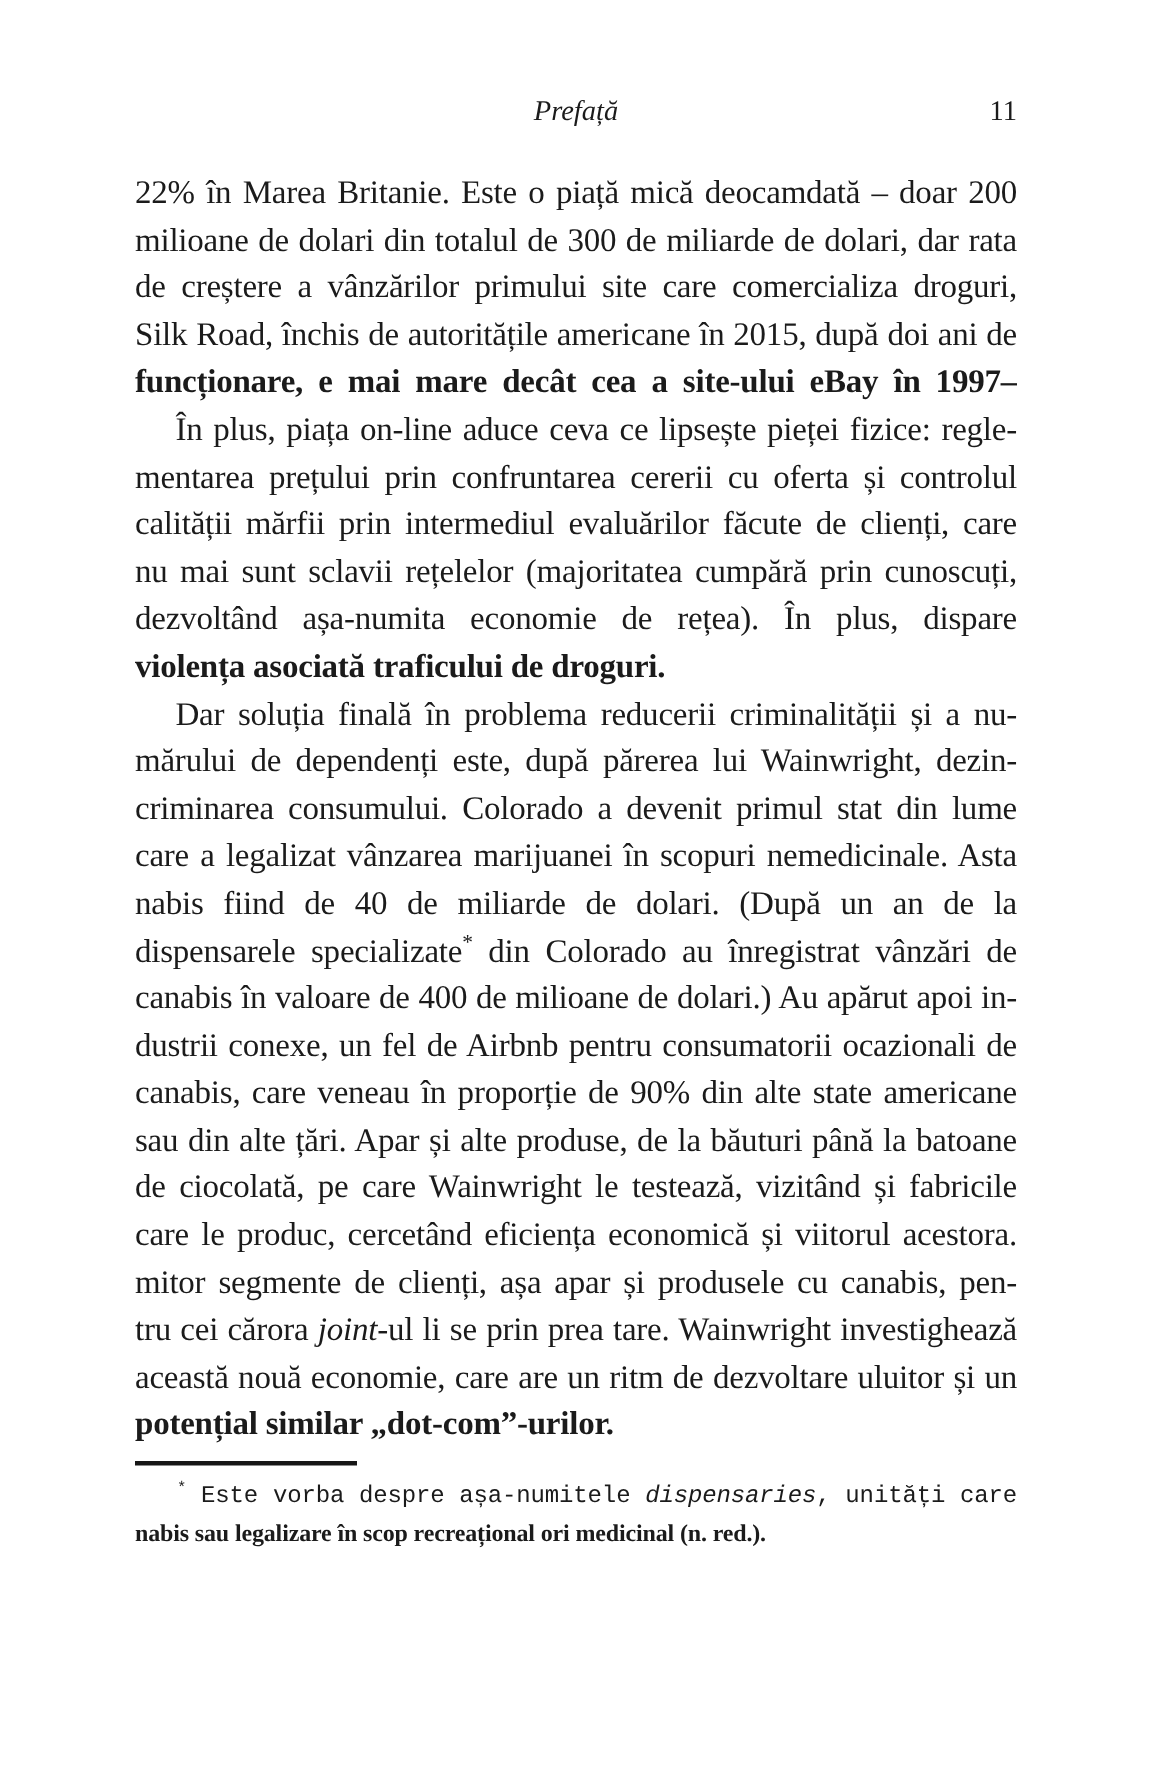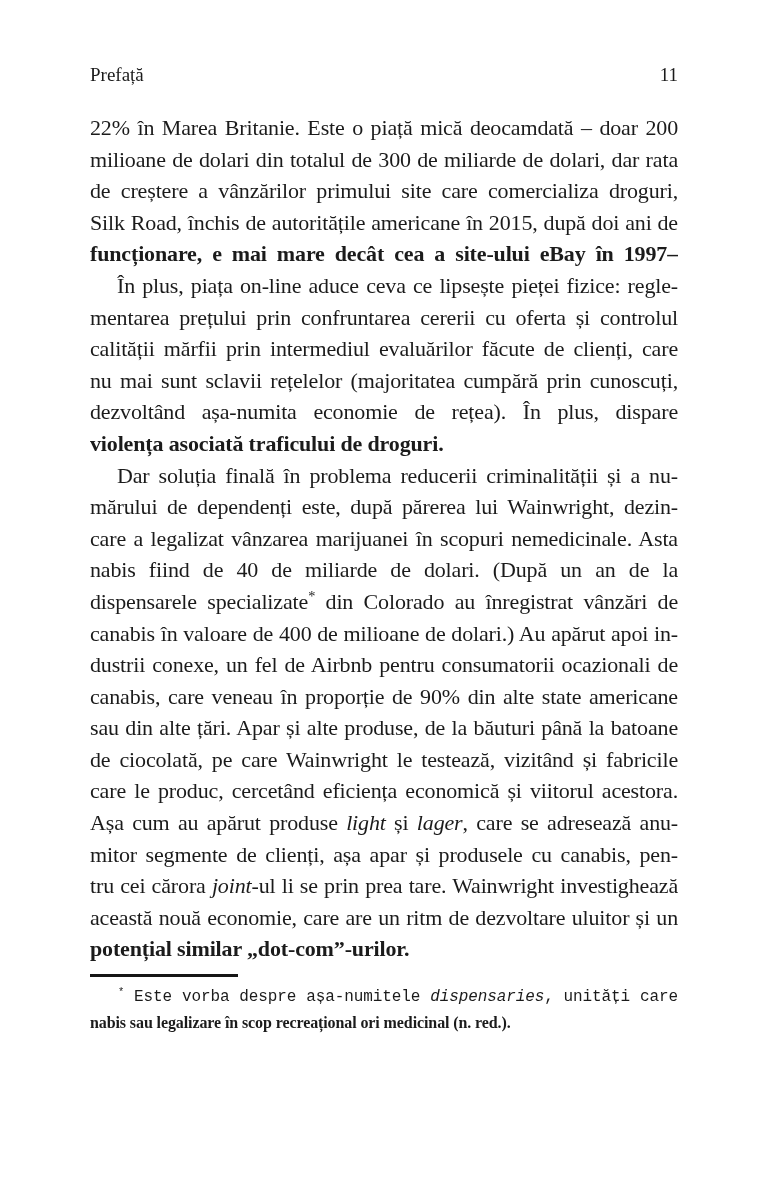--- a/index.html
+++ b/index.html
@@ -17,21 +17,22 @@
     overflow: hidden;
   }
   .header {
     position: absolute;
     top: 62px;
     left: 90px;
     width: 588px;
     height: 26px;
   }
   .header-title {
-    text-align: left;
+    text-align: center;
+    font-style: italic;
     font-size: 19px;
     line-height: 26px;
   }
   .page-number {
     position: absolute;
     right: 0;
     top: 0;
     font-size: 19px;
     line-height: 26px;
     font-style: normal;
@@ -108,30 +109,30 @@
       <div class="line">mentarea prețului prin confruntarea cererii cu oferta și controlul</div>
       <div class="line">calității mărfii prin intermediul evaluărilor făcute de clienți, care</div>
       <div class="line">nu mai sunt sclavii rețelelor (majoritatea cumpără prin cunoscuți,</div>
       <div class="line">dezvoltând așa-numita economie de rețea). În plus, dispare</div>
       <div class="line last">violența asociată traficului de droguri.</div>
     </div>
 
     <div class="paragraph">
       <div class="line indent">Dar soluția finală în problema reducerii criminalității și a nu-</div>
       <div class="line">mărului de dependenți este, după părerea lui Wainwright, dezin-</div>
+      <div class="line">criminarea consumului. Colorado a devenit primul stat din lume</div>
       <div class="line">care a legalizat vânzarea marijuanei în scopuri nemedicinale. Asta</div>
       <div class="line">nabis fiind de 40 de miliarde de dolari. (După un an de la legalizare,</div>
       <div class="line"><span>dispensarele specializate</span><sup>*</sup><span> din Colorado au înregistrat vânzări de</span></div>
       <div class="line">canabis în valoare de 400 de milioane de dolari.) Au apărut apoi in-</div>
       <div class="line">dustrii conexe, un fel de Airbnb pentru consumatorii ocazionali de</div>
       <div class="line">canabis, care veneau în proporție de 90% din alte state americane</div>
       <div class="line">sau din alte țări. Apar și alte produse, de la băuturi până la batoane</div>
       <div class="line">de ciocolată, pe care Wainwright le testează, vizitând și fabricile</div>
       <div class="line">care le produc, cercetând eficiența economică și viitorul acestora.</div>
-      <div class="line"><span>Așa cum au apărut produse </span><i>light</i><span> și </span><i>lager</i><span>, care se adresează anu-</span></div>
       <div class="line">mitor segmente de clienți, așa apar și produsele cu canabis, pen-</div>
       <div class="line"><span>tru cei cărora </span><i>joint</i><span>-ul li se prin prea tare. Wainwright investighează</span></div>
       <div class="line">această nouă economie, care are un ritm de dezvoltare uluitor și un</div>
       <div class="line last">potențial similar „dot-com”-urilor.</div>
     </div>
 
     <div class="footnote-rule"></div>
 
     <div class="footnote">
       <div class="line indent"><sup>*</sup><span> Este vorba despre așa-numitele </span><i>dispensaries</i><span>, unități care vând ca-</span></div>

